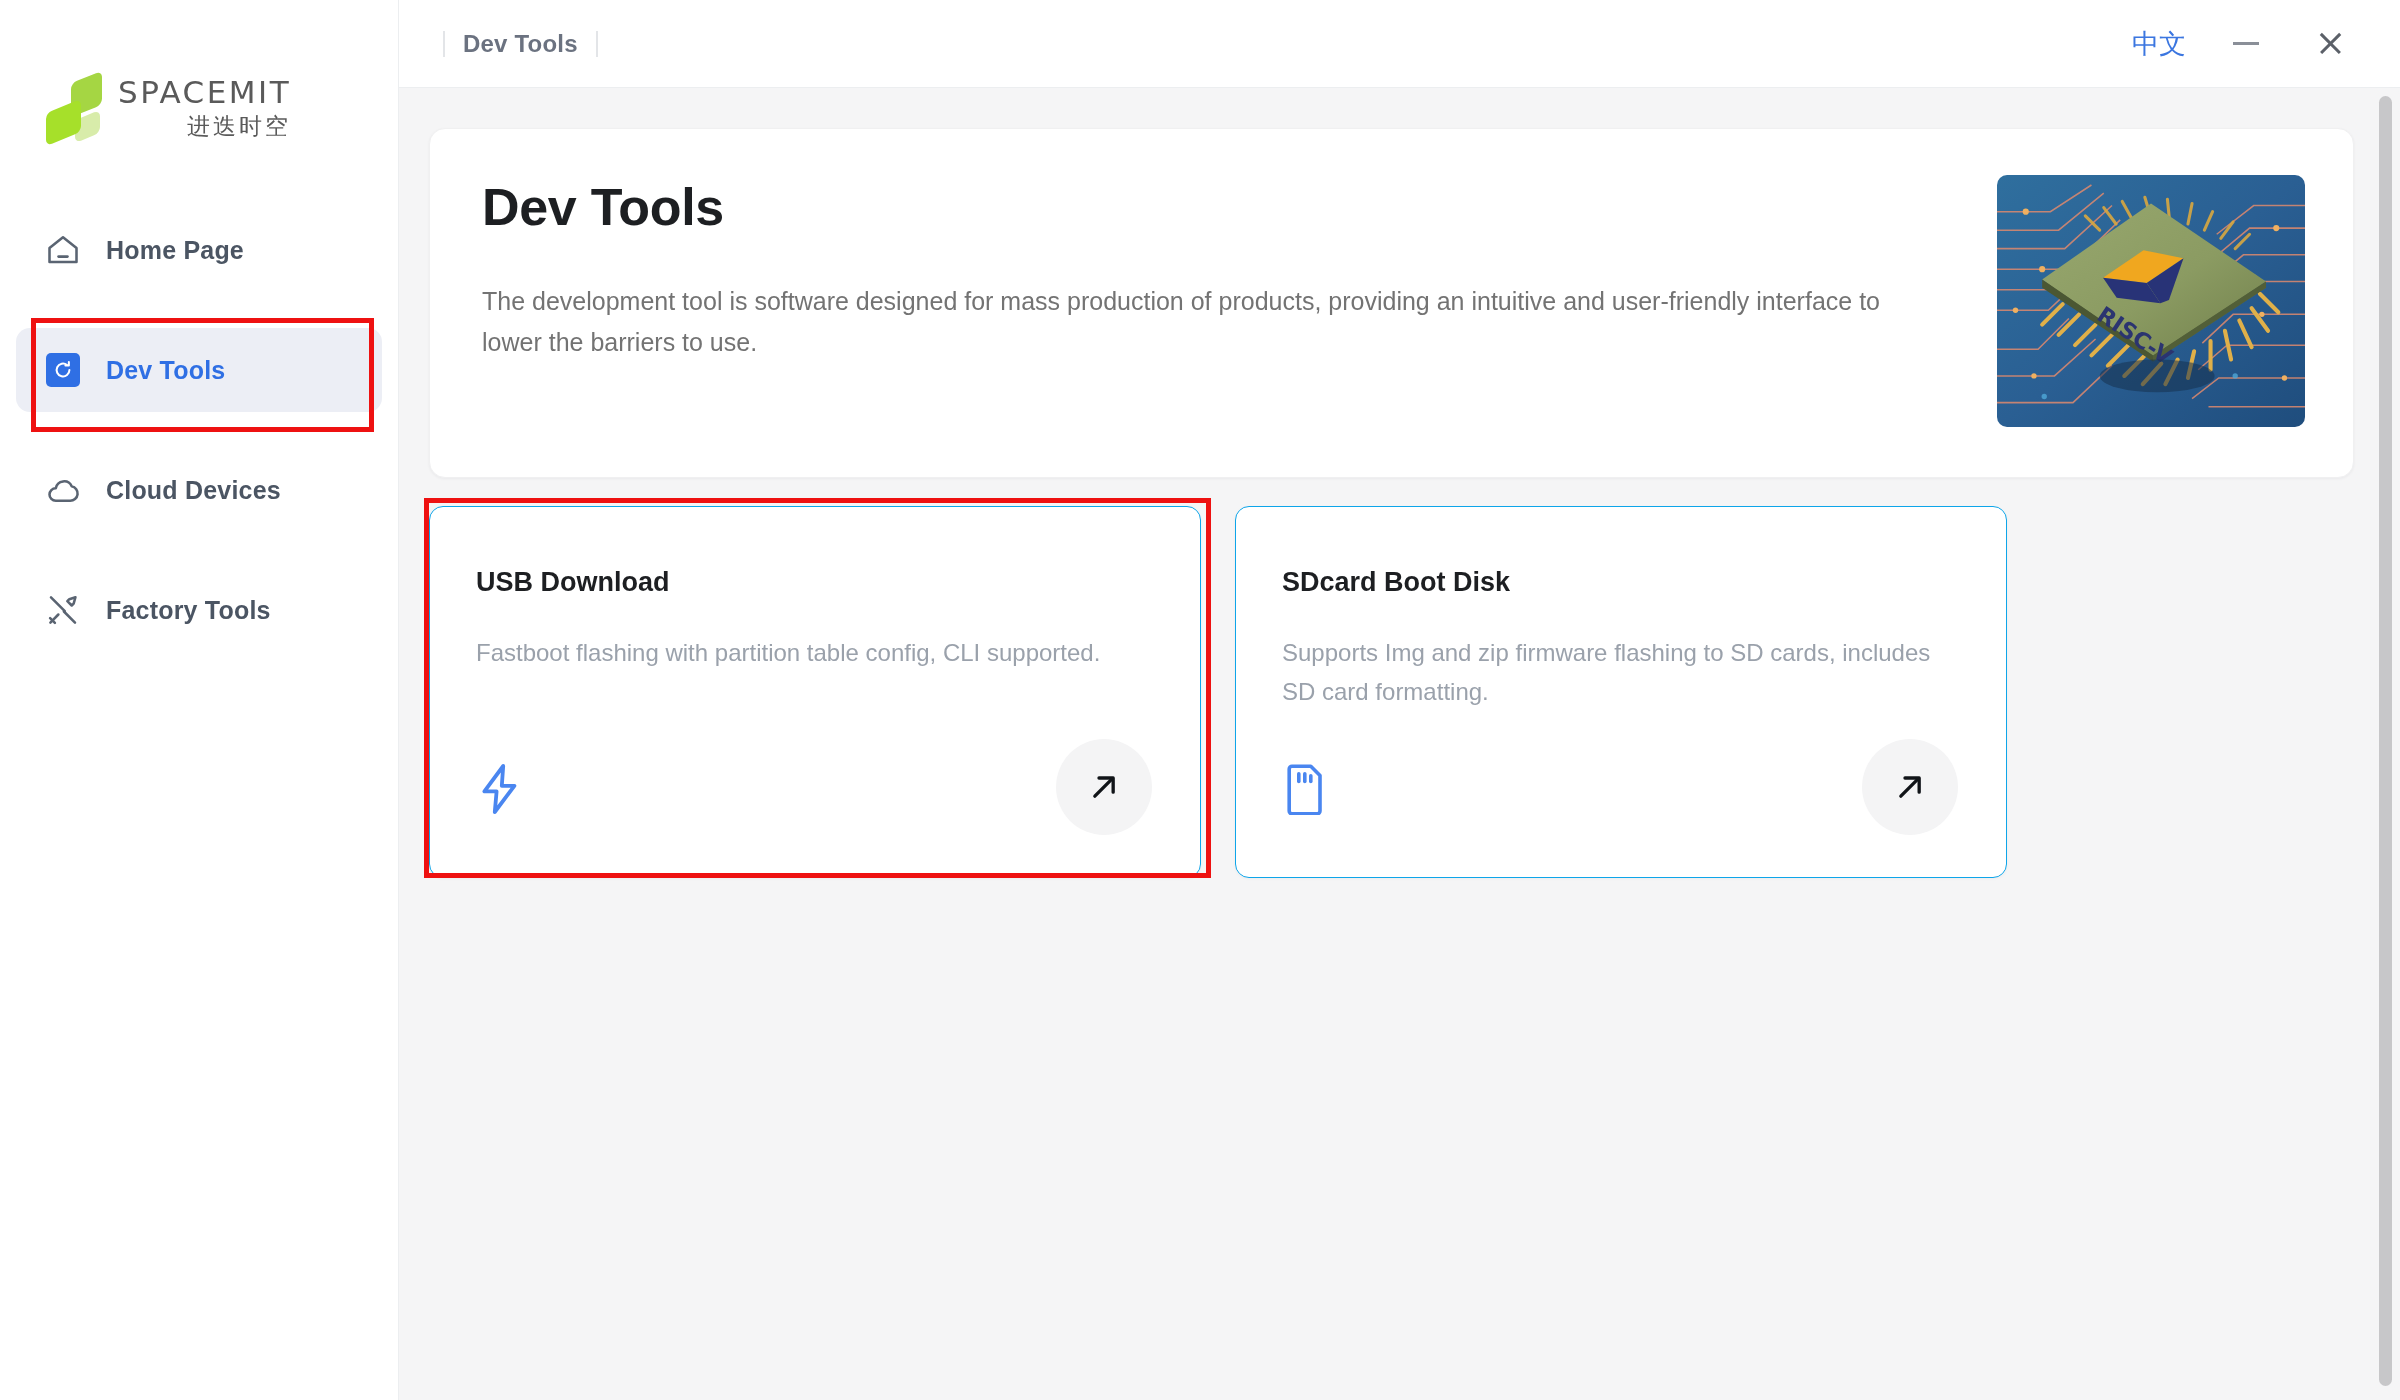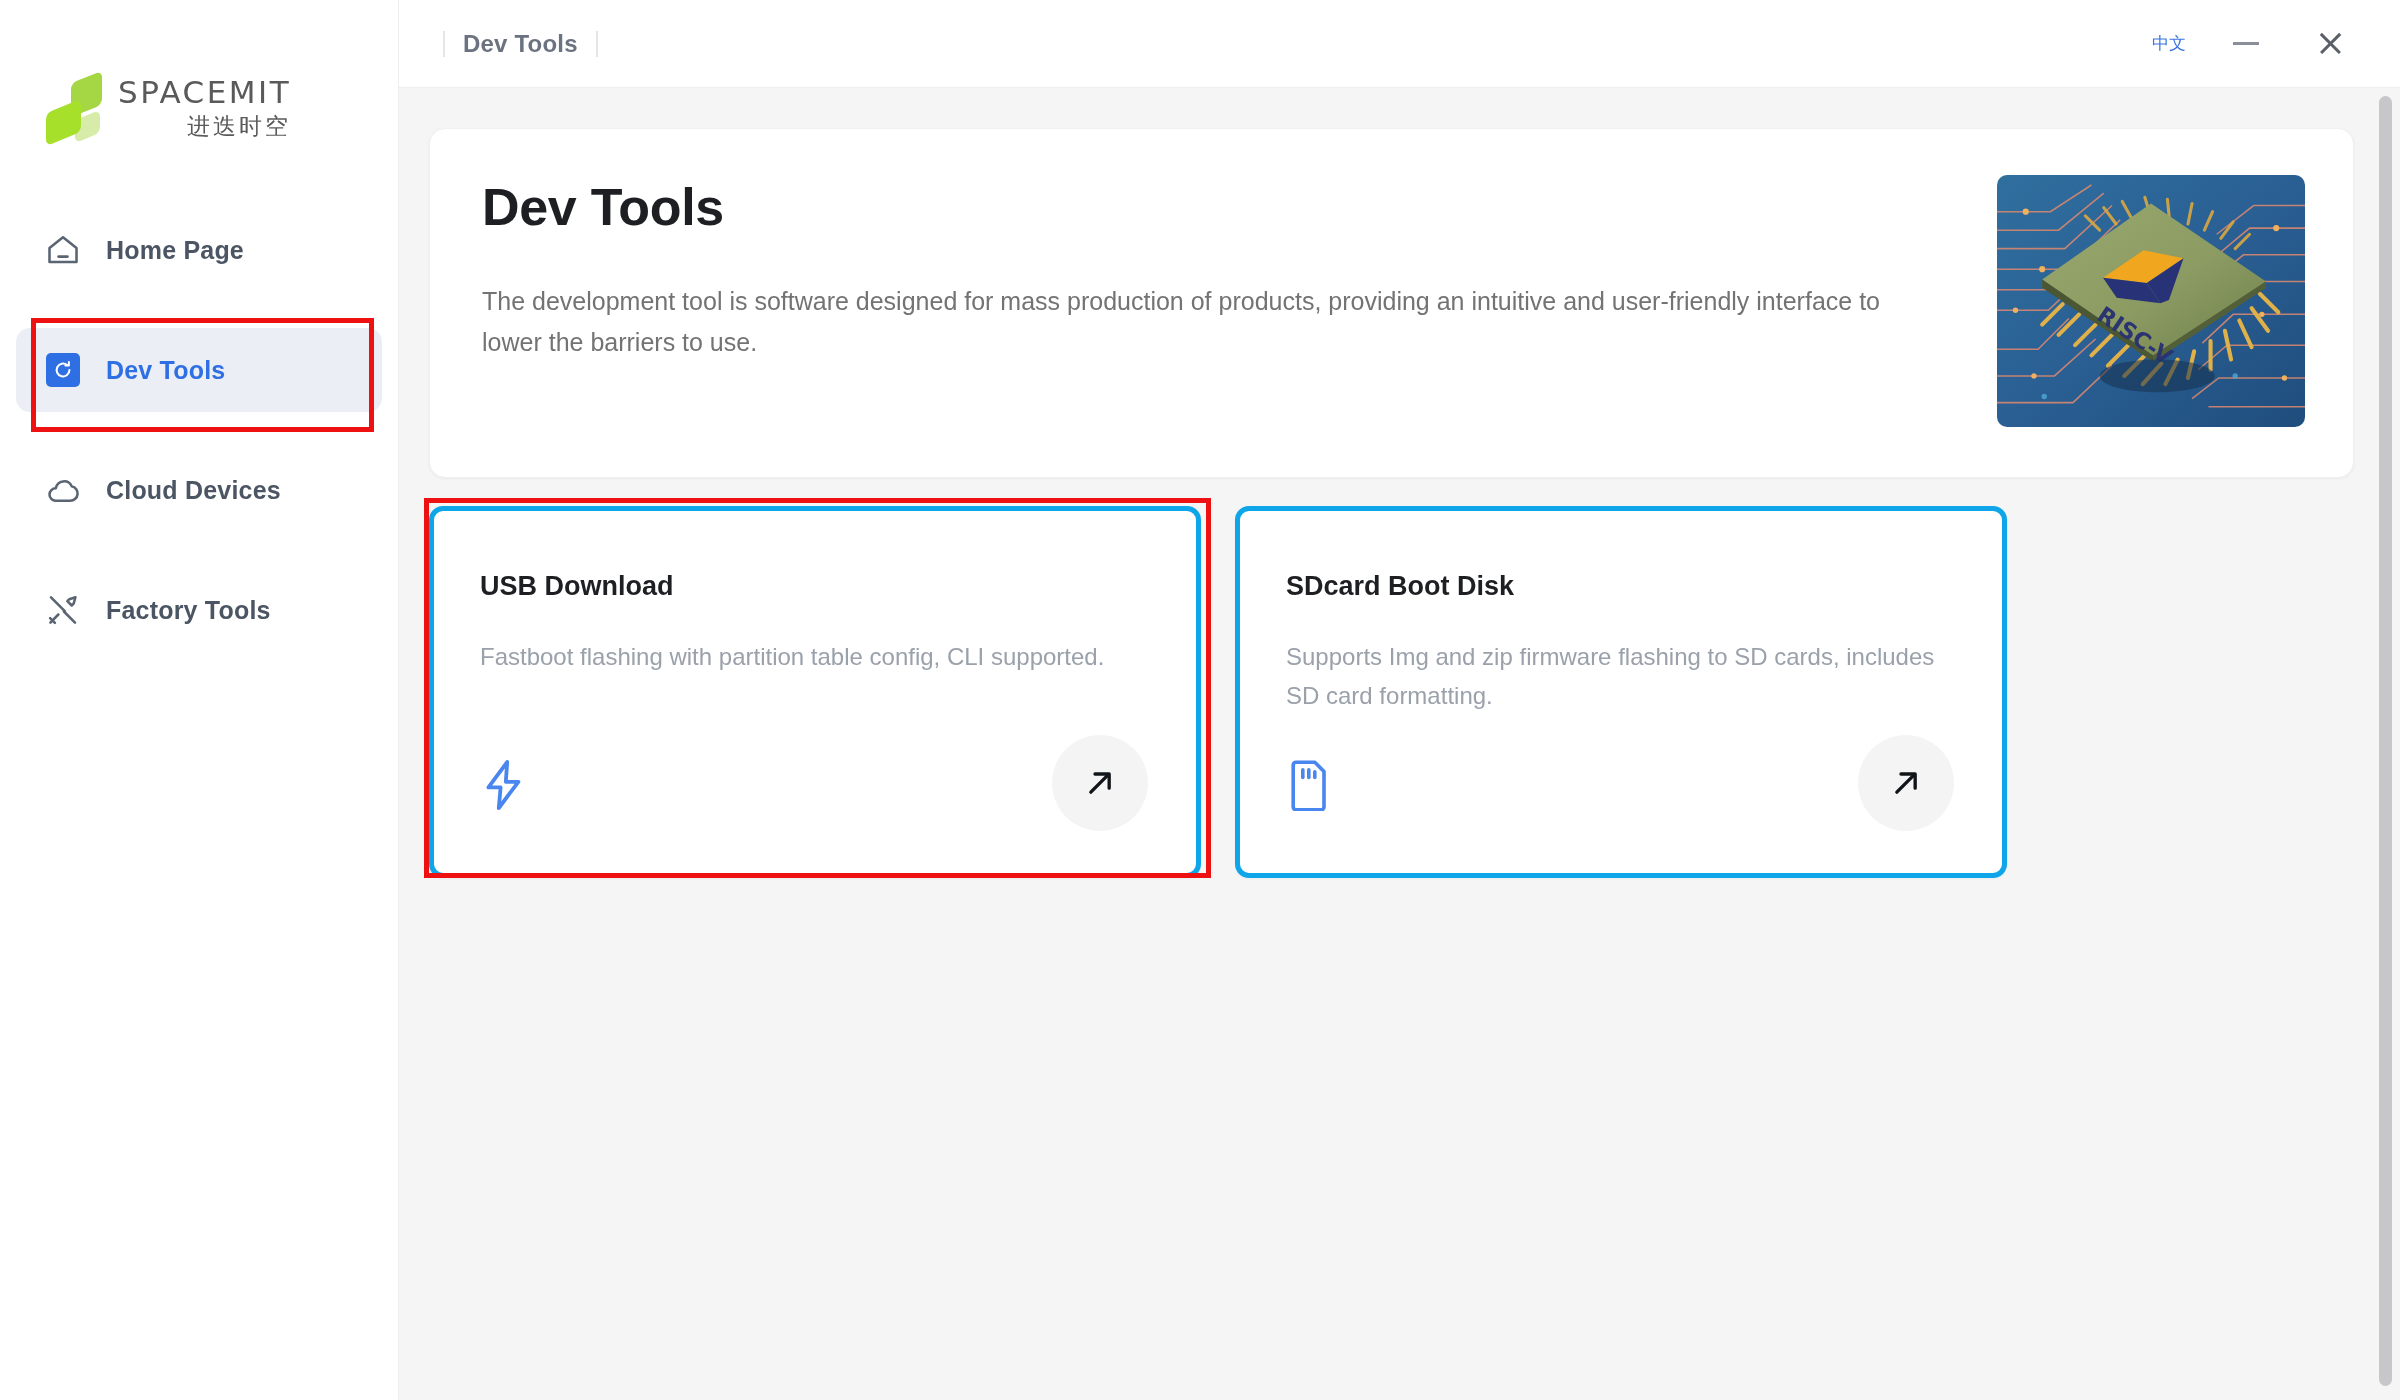--- a/index.html
+++ b/index.html
@@ -148,21 +148,21 @@
     letter-spacing: .2px;
   }
   .winctl { display: flex; align-items: center; gap: 0; }
   .winbtn {
     width: 84px; height: 60px;
     display: flex; align-items: center; justify-content: center;
     cursor: pointer;
   }
   .lang {
     color: #3b76e0;
-    font-size: 17px;
+    font-size: 27px;
     font-family: "DejaVu Sans", sans-serif;
     cursor: pointer;
     padding: 0 18px;
   }
   .dash { width: 26px; height: 3px; background: #8a8f98; display: block; }
   .xmark { position: relative; width: 27px; height: 27px; }
   .xmark::before, .xmark::after {
     content: ""; position: absolute;
     left: 0; top: 12px;
     width: 27px; height: 2.6px;
@@ -215,21 +215,21 @@
   .cards {
     display: flex;
     gap: 34px;
     margin-top: 28px;
   }
   .tcard {
     width: 772px;
     height: 372px;
     background: #ffffff;
     border-radius: 14px;
-    border: 5px solid #0ea5e9;
+    border: 1px solid #0ea5e9;
     box-shadow: 0 1px 3px rgba(16,24,40,.04);
     padding: 60px 46px 0 46px;
     position: relative;
     cursor: pointer;
   }
   .tcard h2 {
     font-size: 27px;
     font-weight: bold;
     color: #1d1f22;
     margin-bottom: 36px;

